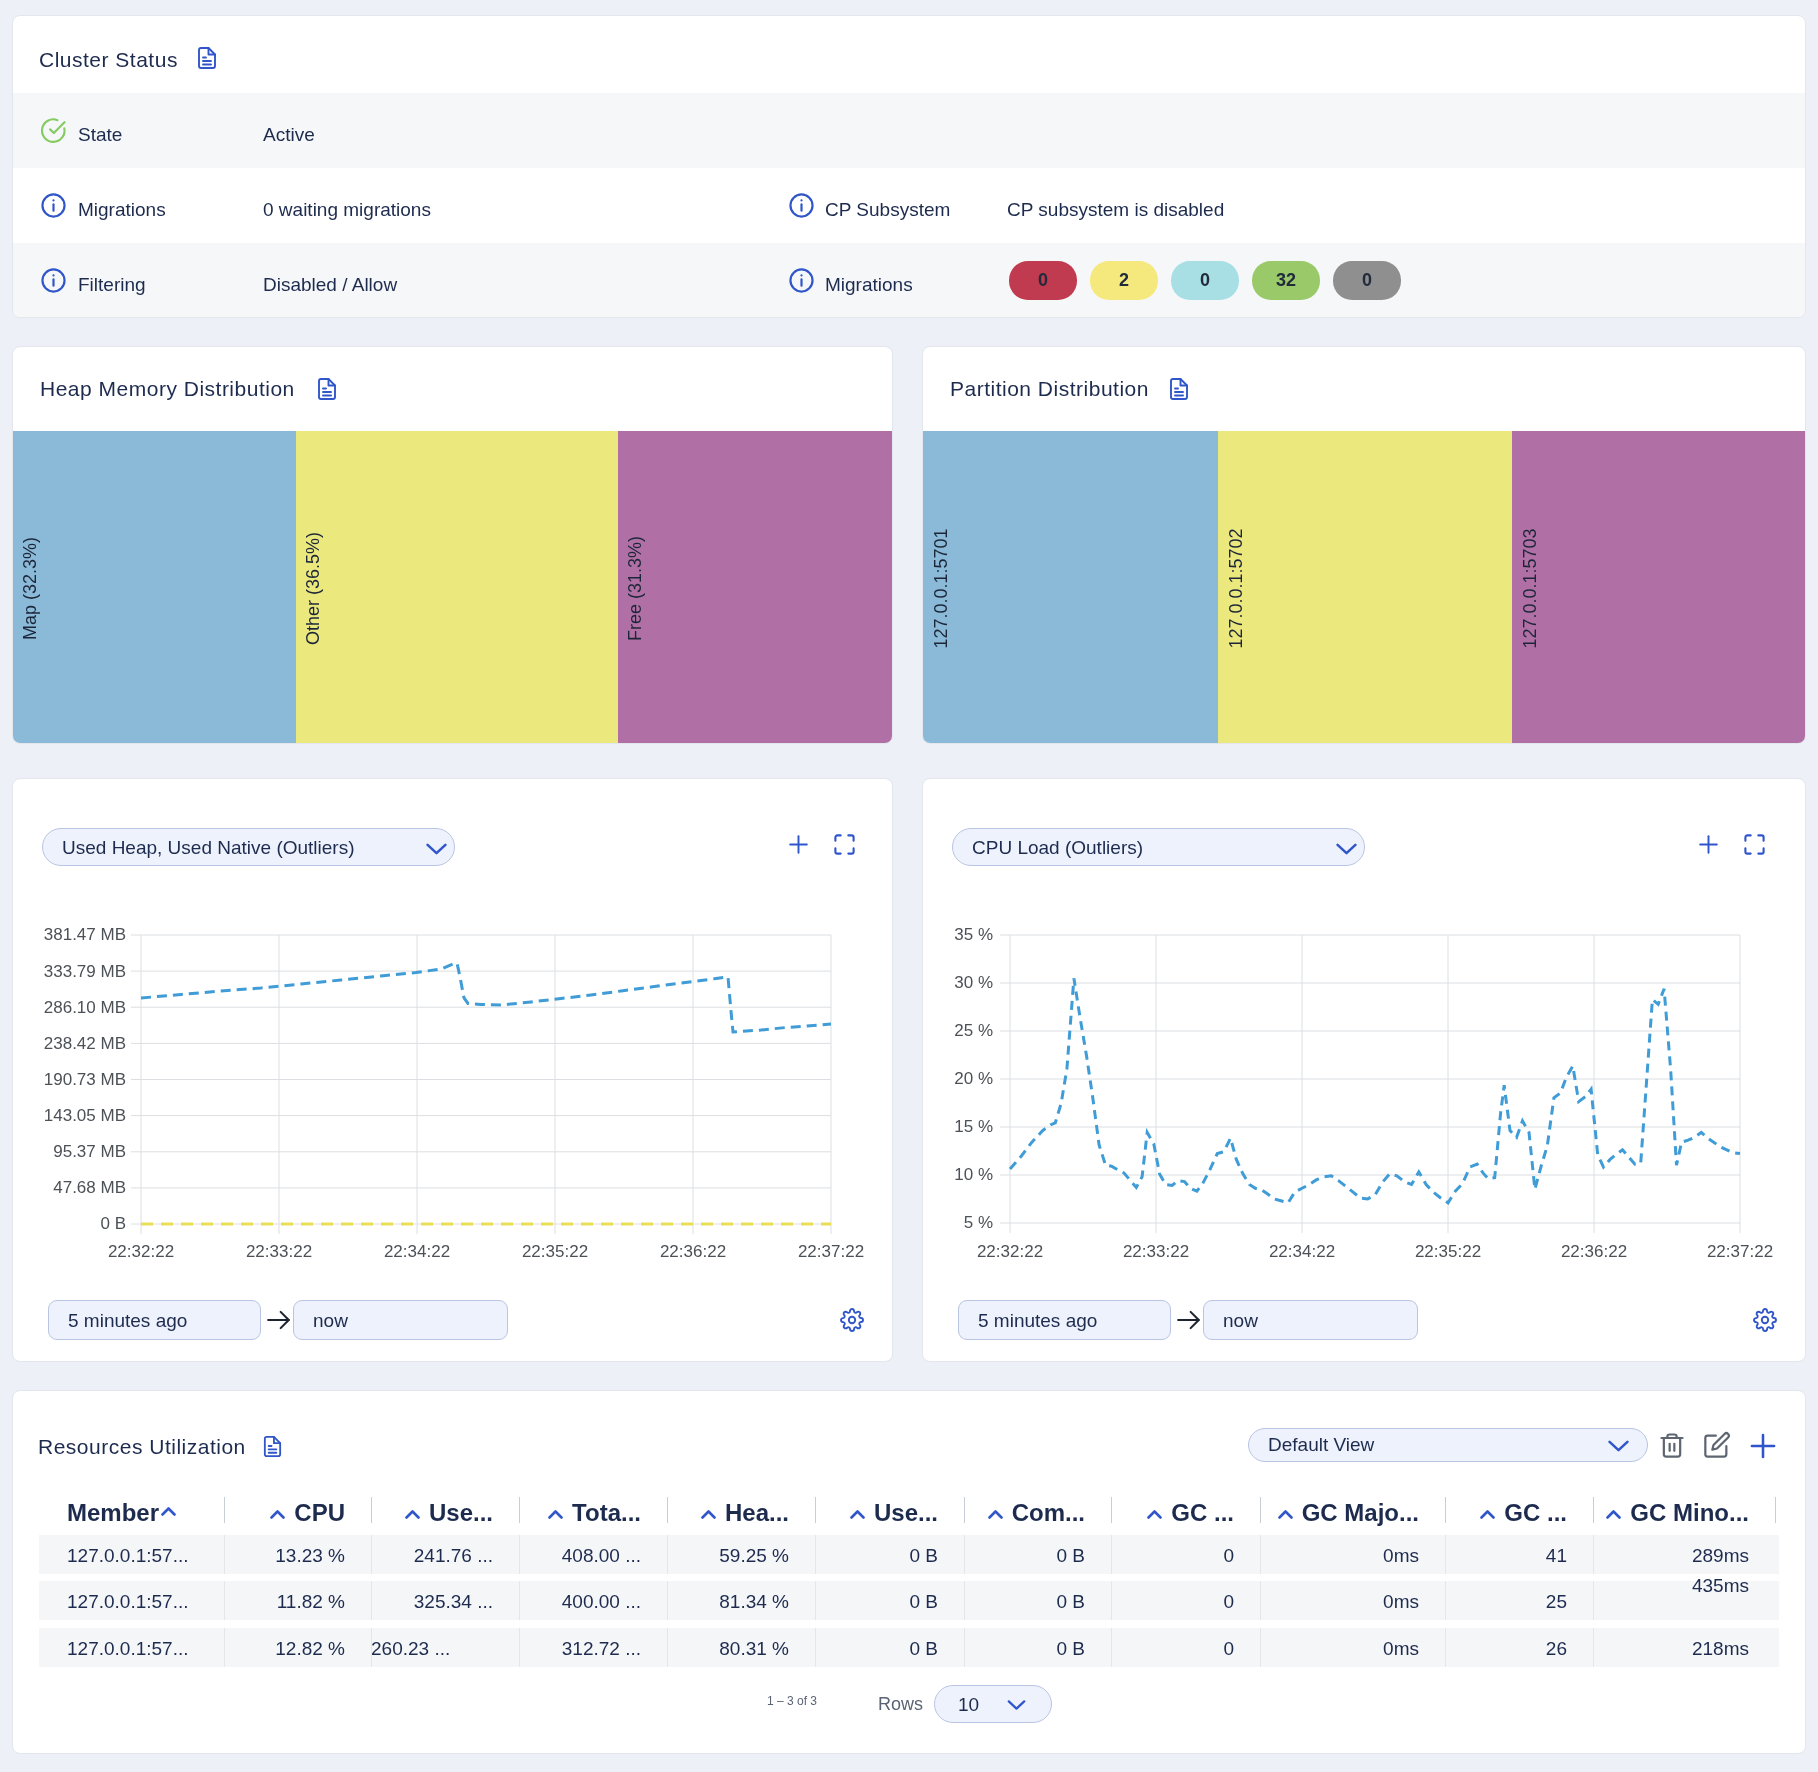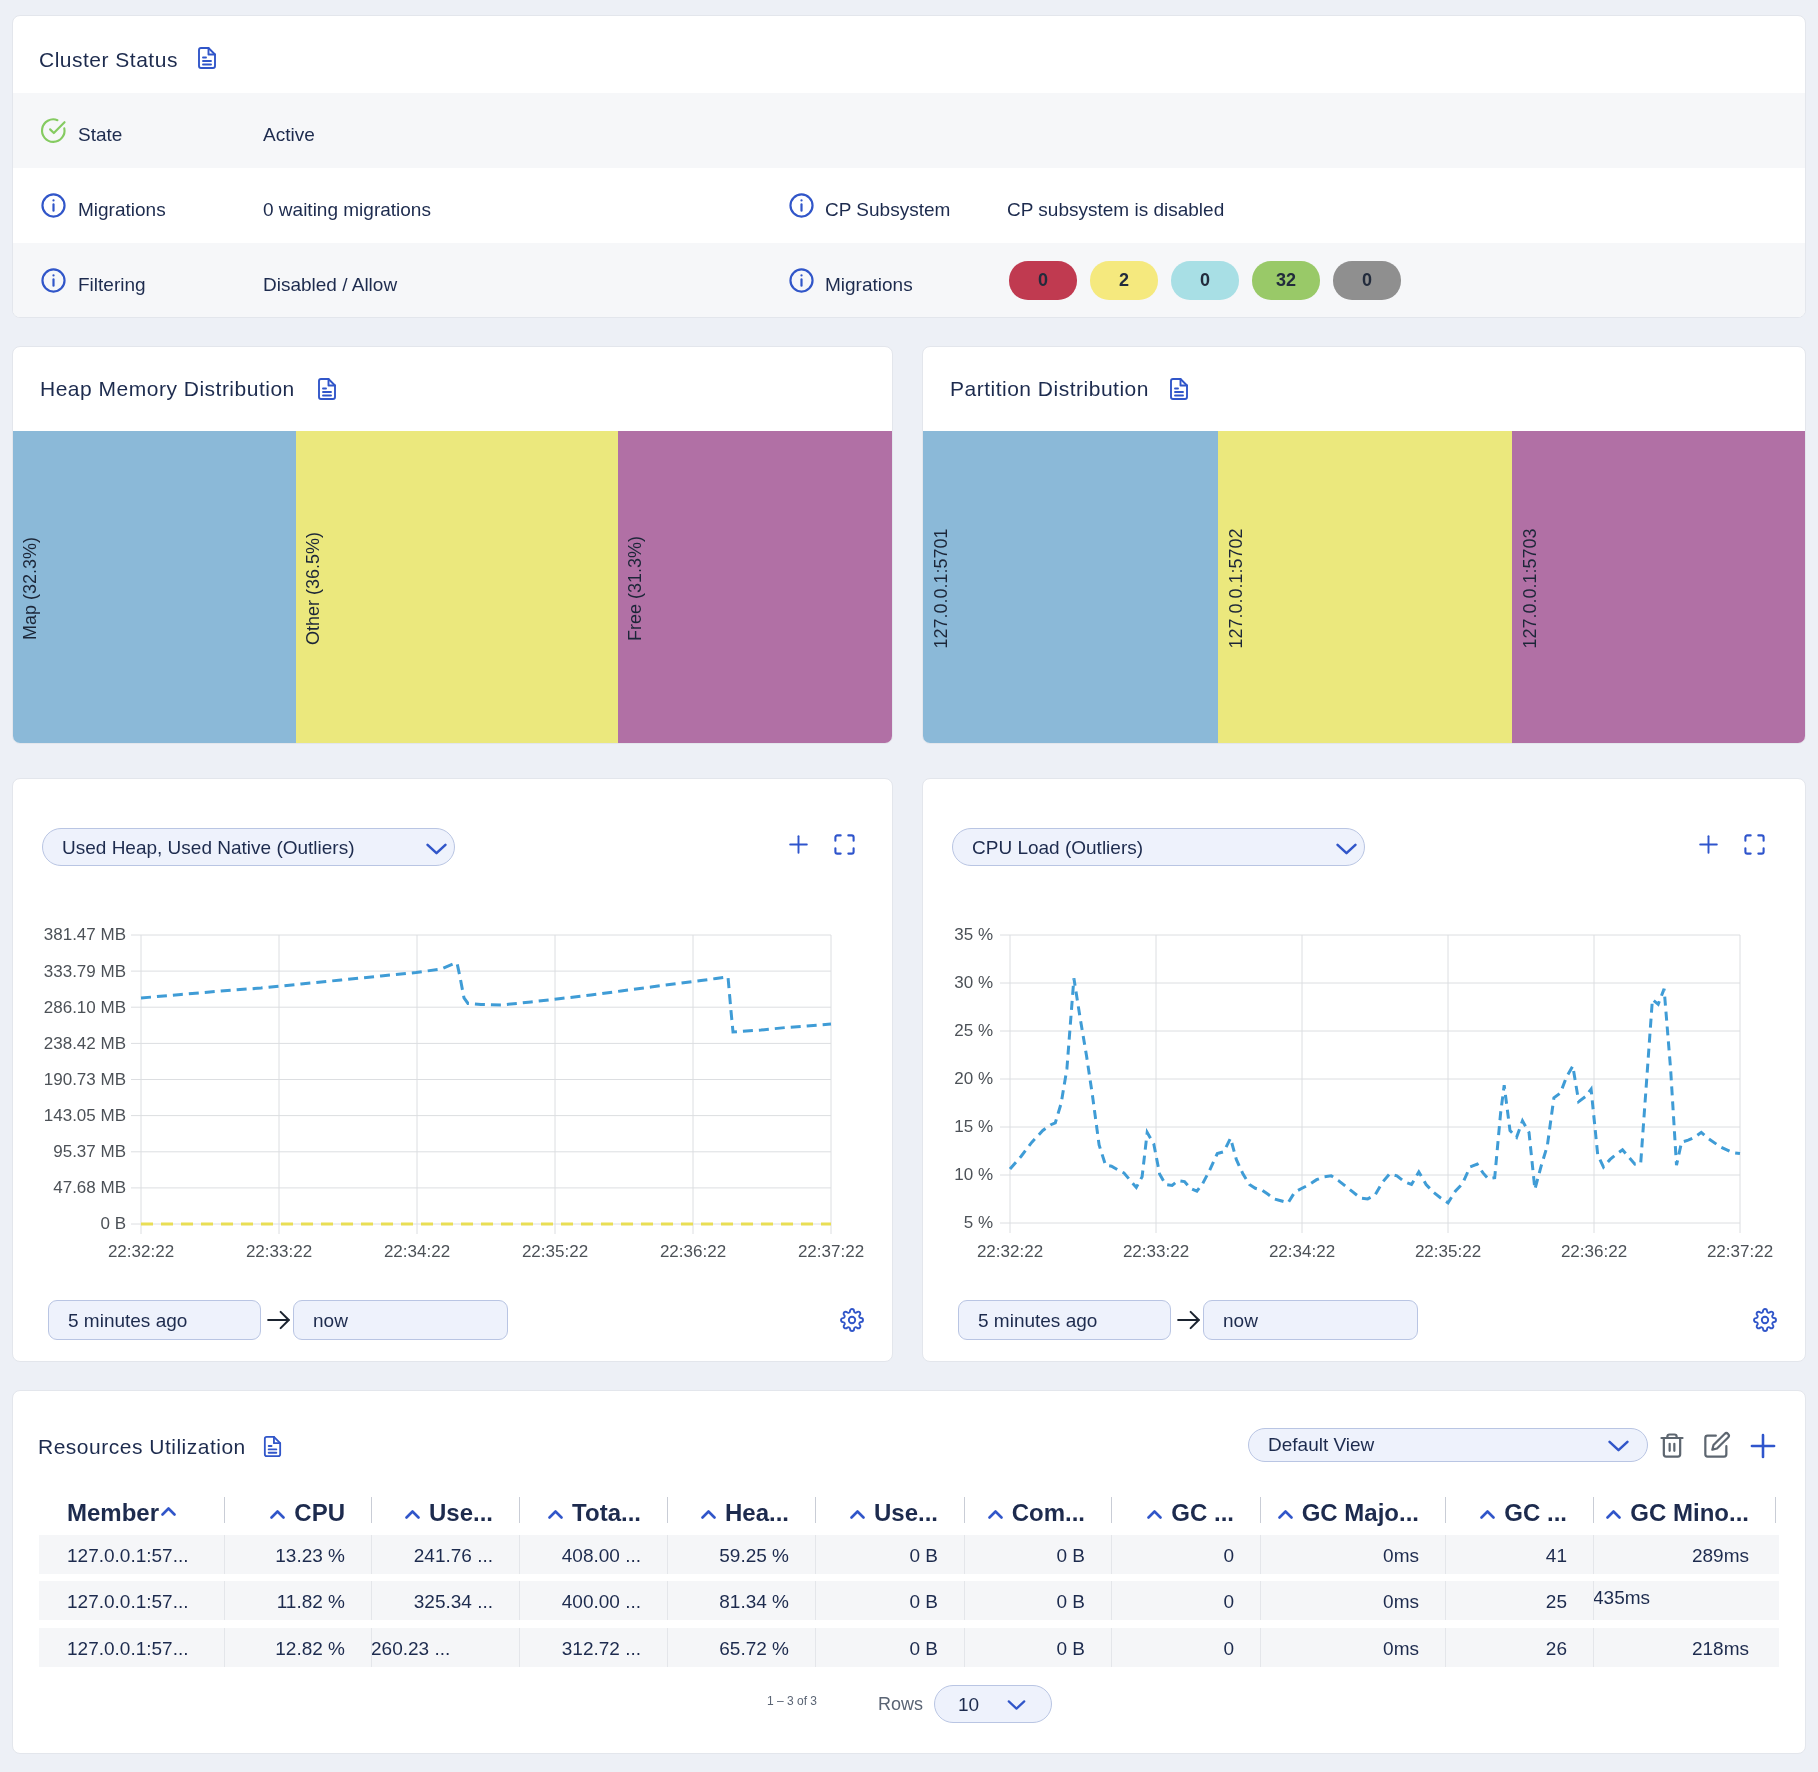--- a/index.html
+++ b/index.html
@@ -334,37 +334,37 @@
 <div class="abs cell" style="left:54px;top:200px">127.0.0.1:57...</div>
 <div class="abs cell" style="left:211px;top:200px;width:121px;text-align:right">11.82 %</div>
 <div class="abs cell" style="left:358px;top:200px;width:122px;text-align:right">325.34 ...</div>
 <div class="abs cell" style="left:506px;top:200px;width:122px;text-align:right">400.00 ...</div>
 <div class="abs cell" style="left:654px;top:200px;width:122px;text-align:right">81.34 %</div>
 <div class="abs cell" style="left:802px;top:200px;width:123px;text-align:right">0 B</div>
 <div class="abs cell" style="left:951px;top:200px;width:121px;text-align:right">0 B</div>
 <div class="abs cell" style="left:1098px;top:200px;width:123px;text-align:right">0</div>
 <div class="abs cell" style="left:1247px;top:200px;width:159px;text-align:right">0ms</div>
 <div class="abs cell" style="left:1432px;top:200px;width:122px;text-align:right">25</div>
-<div class="abs cell" style="left:1580px;top:196px;width:156px;text-align:left">435ms</div>
+<div class="abs cell" style="left:1580px;top:184px;width:156px;text-align:right">435ms</div>
 <div class="abs" style="left:211px;top:190px;width:1px;height:39px;background:#e4e6ea"></div>
 <div class="abs" style="left:358px;top:190px;width:1px;height:39px;background:#e4e6ea"></div>
 <div class="abs" style="left:506px;top:190px;width:1px;height:39px;background:#e4e6ea"></div>
 <div class="abs" style="left:654px;top:190px;width:1px;height:39px;background:#e4e6ea"></div>
 <div class="abs" style="left:802px;top:190px;width:1px;height:39px;background:#e4e6ea"></div>
 <div class="abs" style="left:951px;top:190px;width:1px;height:39px;background:#e4e6ea"></div>
 <div class="abs" style="left:1098px;top:190px;width:1px;height:39px;background:#e4e6ea"></div>
 <div class="abs" style="left:1247px;top:190px;width:1px;height:39px;background:#e4e6ea"></div>
 <div class="abs" style="left:1432px;top:190px;width:1px;height:39px;background:#e4e6ea"></div>
 <div class="abs" style="left:1580px;top:190px;width:1px;height:39px;background:#e4e6ea"></div>
 <div class="abs" style="left:26px;top:237px;width:1740px;height:39px;background:#f5f6f8"></div>
 <div class="abs cell" style="left:54px;top:247px">127.0.0.1:57...</div>
 <div class="abs cell" style="left:211px;top:247px;width:121px;text-align:right">12.82 %</div>
 <div class="abs cell" style="left:358px;top:247px;width:122px;text-align:left">260.23 ...</div>
 <div class="abs cell" style="left:506px;top:247px;width:122px;text-align:right">312.72 ...</div>
-<div class="abs cell" style="left:654px;top:247px;width:122px;text-align:right">65.72 %</div>
+<div class="abs cell" style="left:654px;top:247px;width:122px;text-align:right">80.31 %</div>
 <div class="abs cell" style="left:802px;top:247px;width:123px;text-align:right">0 B</div>
 <div class="abs cell" style="left:951px;top:247px;width:121px;text-align:right">0 B</div>
 <div class="abs cell" style="left:1098px;top:247px;width:123px;text-align:right">0</div>
 <div class="abs cell" style="left:1247px;top:247px;width:159px;text-align:right">0ms</div>
 <div class="abs cell" style="left:1432px;top:247px;width:122px;text-align:right">26</div>
 <div class="abs cell" style="left:1580px;top:247px;width:156px;text-align:right">218ms</div>
 <div class="abs" style="left:211px;top:237px;width:1px;height:39px;background:#e4e6ea"></div>
 <div class="abs" style="left:358px;top:237px;width:1px;height:39px;background:#e4e6ea"></div>
 <div class="abs" style="left:506px;top:237px;width:1px;height:39px;background:#e4e6ea"></div>
 <div class="abs" style="left:654px;top:237px;width:1px;height:39px;background:#e4e6ea"></div>

